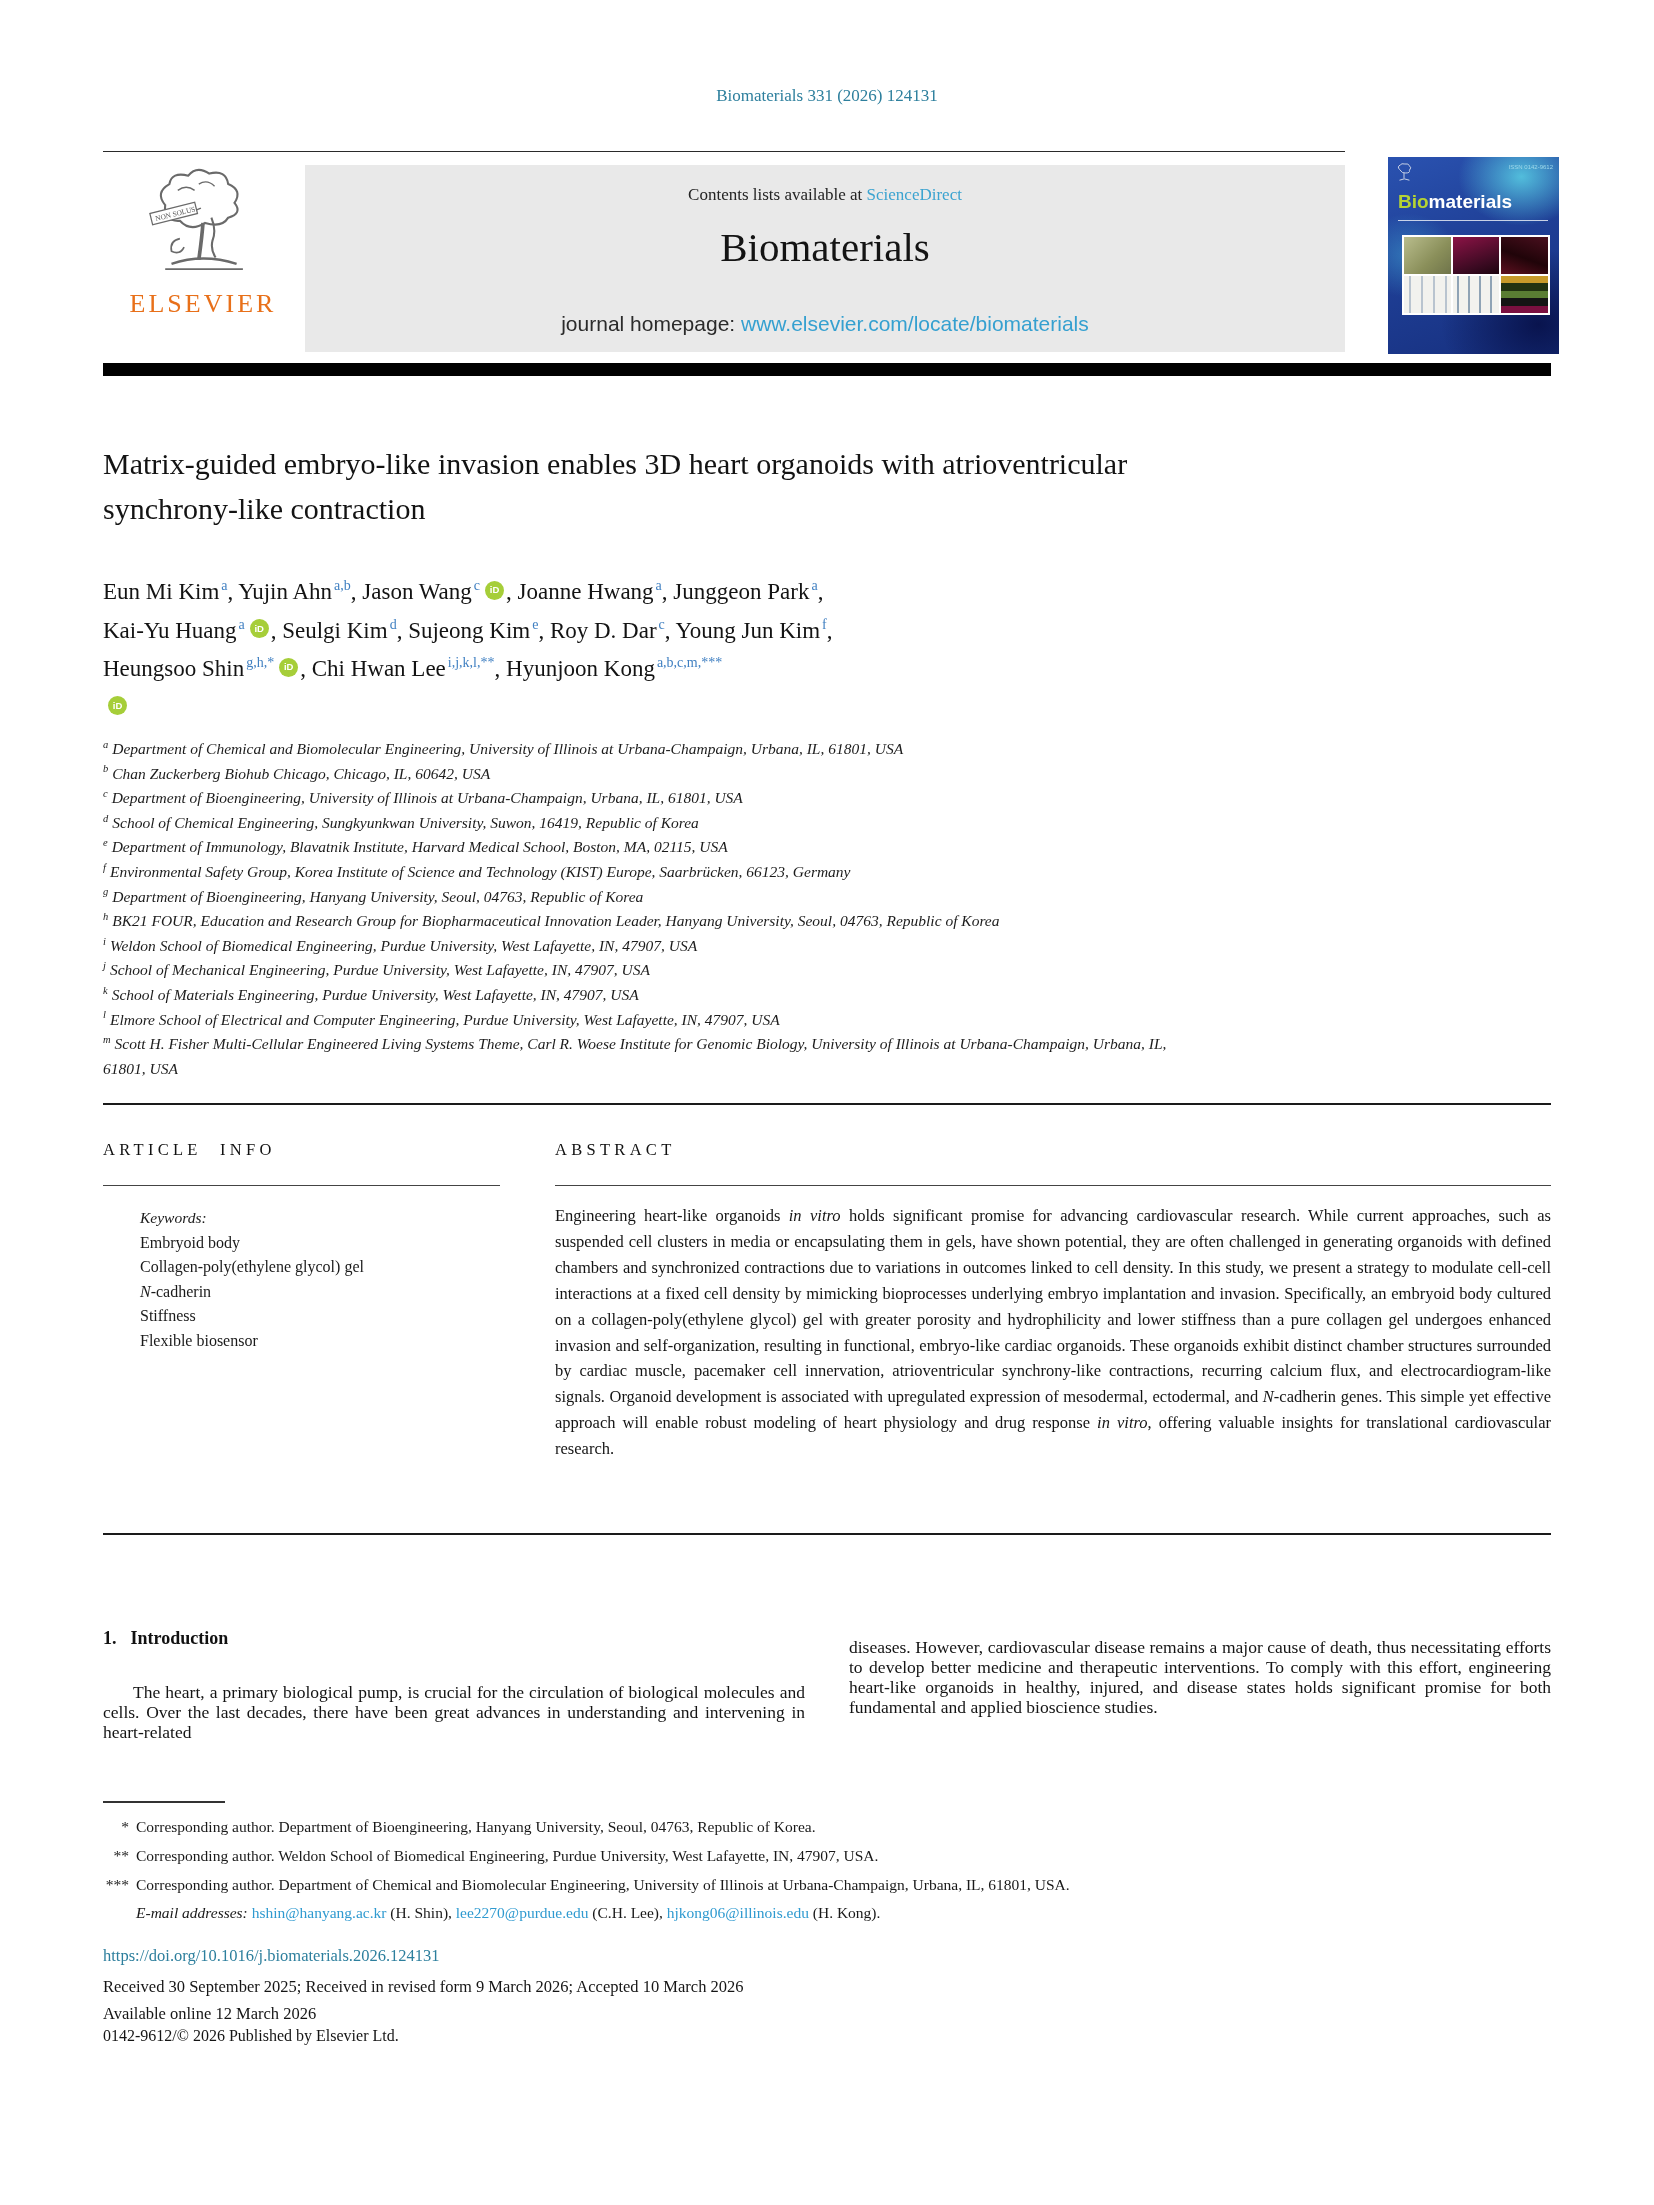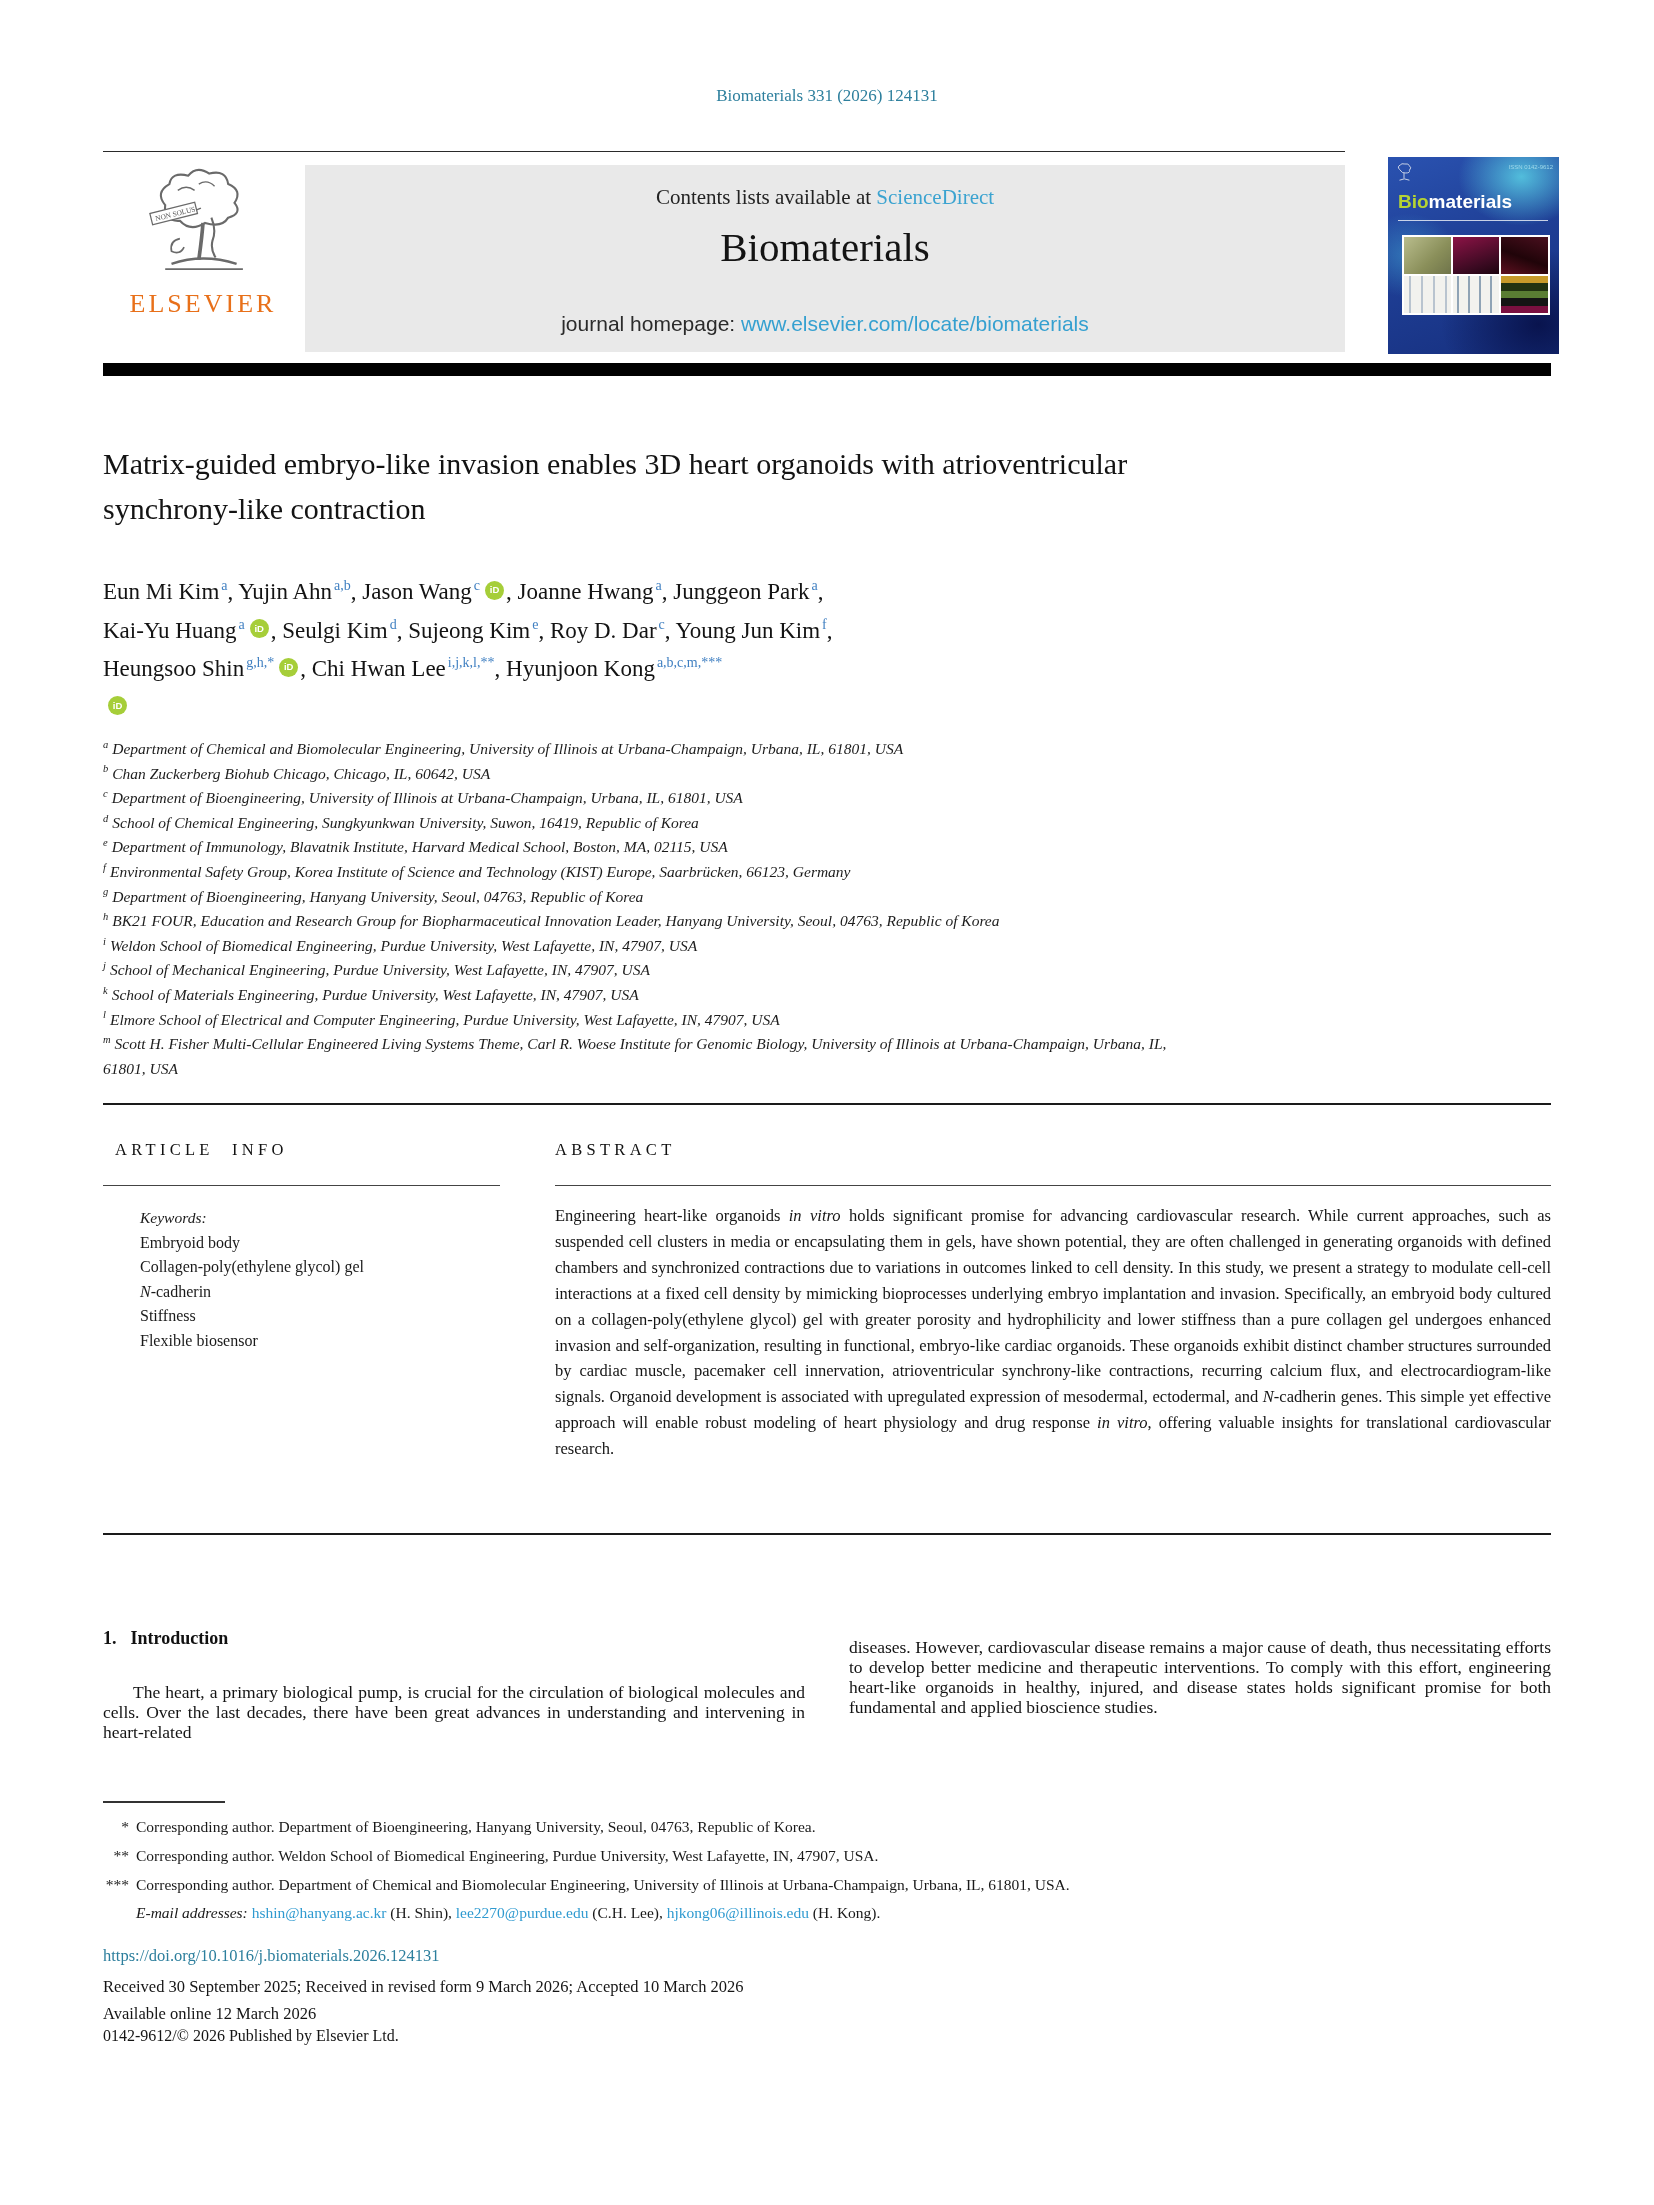--- a/index.html
+++ b/index.html
@@ -9,21 +9,21 @@
 
   
   .citation{top:86px;left:0;width:1654px;text-align:center;font-size:17px;color:#2d7f9d;}
 
   
   .rule-top{top:151px;left:103px;width:1242px;height:1px;background:#2a2a2a;}
   .logo-zone{top:163px;left:103px;width:200px;height:190px;text-align:center;}
   .logo-zone svg{display:block;margin:0 auto;}
   .els-wordmark{font-size:26px;letter-spacing:3px;color:#e8701a;margin-top:2px;}
   .banner{top:165px;left:305px;width:1040px;height:187px;background:#e9e9e9;}
-  .contents-line{top:20px;left:0;width:100%;text-align:center;font-size:21px;color:#232323;}
+  .contents-line{top:20px;left:0;width:100%;text-align:center;font-size:17px;color:#232323;}
   .sd-link{color:#3ba3d0;text-decoration:none;}
   .journal-name{top:58px;left:0;width:100%;text-align:center;font-size:41px;color:#141414;}
   .homepage-line{top:147px;left:0;width:100%;text-align:center;
                  font-family:"Liberation Sans",sans-serif;font-size:21px;color:#2b2b2b;}
   .hp-link{color:#35a0d0;text-decoration:none;}
 
   
   .cover{top:157px;left:1388px;width:171px;height:197px;cursor:pointer;
     background:
       radial-gradient(90px 70px at 78% 10%, rgba(90,210,230,0.85), rgba(90,210,230,0) 70%),
@@ -62,21 +62,21 @@
 
   
   .affils{top:737px;left:103px;width:1448px;font-size:15.5px;font-style:italic;
           line-height:24.6px;color:#1c1c1c;}
   .affils sup{font-size:10.5px;vertical-align:super;line-height:0;margin-right:4px;color:#1c1c1c;}
   .affil-cont{padding-left:0;}
 
   
   .rule-cols{top:1103px;left:103px;width:1448px;height:2px;background:#1a1a1a;}
   .sec-head{font-size:16.5px;letter-spacing:0.26em;word-spacing:0.6em;color:#111111;}
-  .artinfo-head{top:1140px;left:103px;margin-left:12px;}
+  .artinfo-head{top:1140px;left:103px;}
   .abstract-head{top:1140px;left:555px;}
   .rule-left{top:1185px;left:103px;width:397px;height:1px;background:#444444;}
   .rule-right{top:1185px;left:555px;width:996px;height:1px;background:#444444;}
   .keywords{top:1206px;left:103px;width:397px;font-size:16px;line-height:24.5px;color:#1a1a1a;margin-left:37px;}
   .kw-label{font-style:italic;font-size:15.5px;}
   .abstract{top:1203px;left:555px;width:996px;font-size:16.5px;line-height:25.9px;
             text-align:justify;color:#141414;}
   .rule-bottom-abs{top:1533px;left:103px;width:1448px;height:2px;background:#1a1a1a;}
 
   

